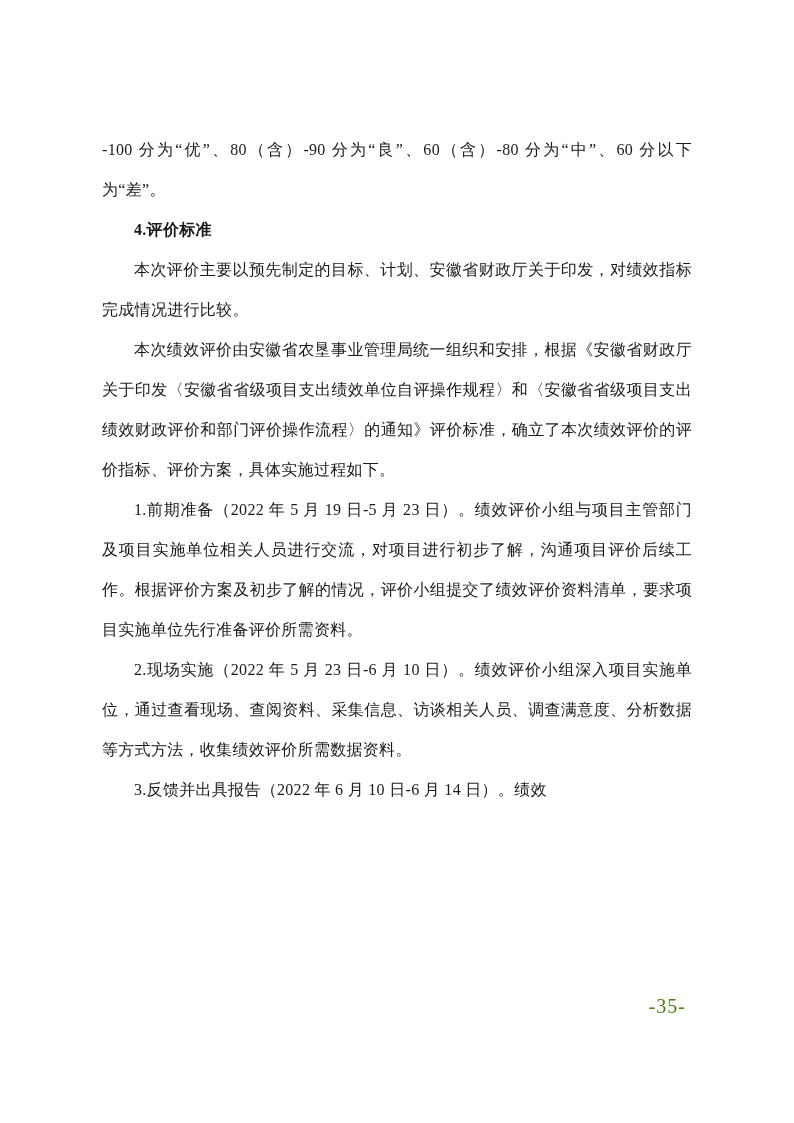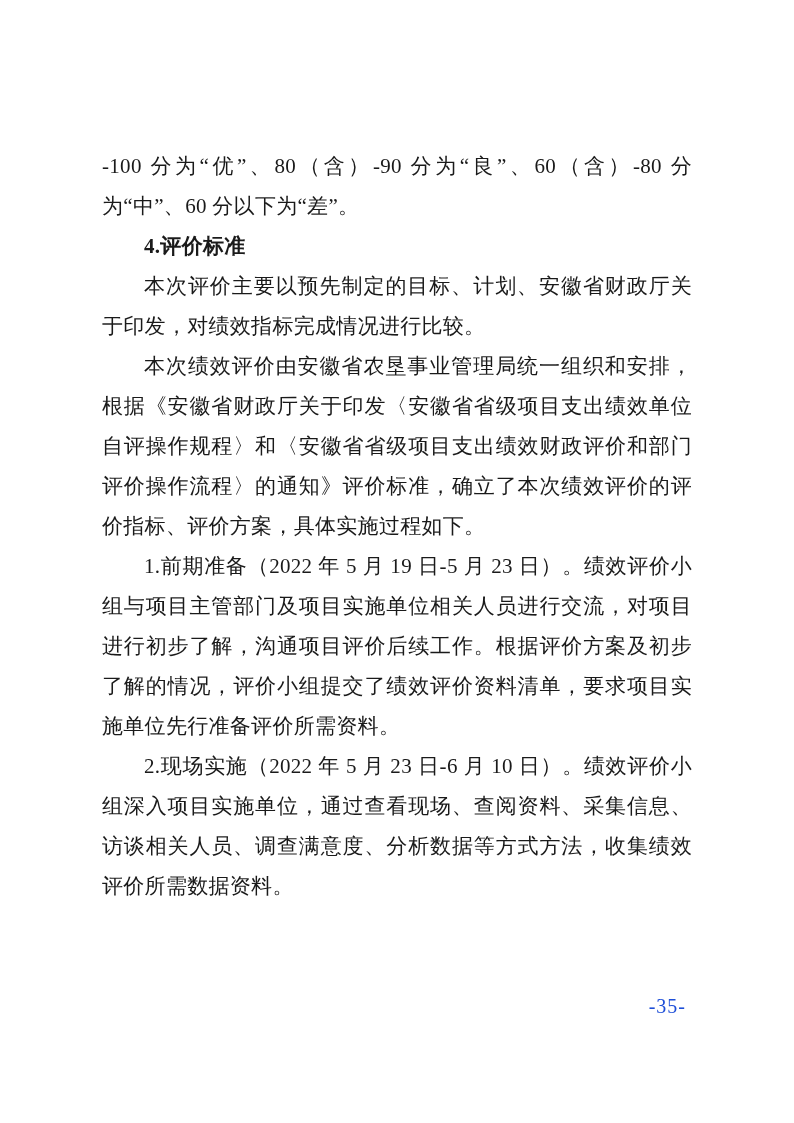--- a/index.html
+++ b/index.html
@@ -12,23 +12,23 @@
     width: 794px;
     height: 1123px;
     background: #ffffff;
     overflow: hidden;
     font-family: "Liberation Serif", "DejaVu Serif", serif;
     color: #1a1a1a;
   }
   .content {
     position: absolute;
     left: 102px;
-    top: 146px;
+    top: 130px;
     width: 590px;
-    font-size: 21px;
+    font-size: 16px;
     line-height: 40px;
     text-align: justify;
     text-justify: inter-ideograph;
     letter-spacing: 0.3px;
   }
   .content p {
     margin: 0;
     padding: 0;
   }
   .para-indent {
@@ -41,30 +41,31 @@
     font-weight: bold;
     text-indent: 2em;
   }
   .page-footer {
     position: absolute;
     top: 994px;
     right: 108px;
     font-size: 20px;
     line-height: 24px;
     letter-spacing: 1px;
-    color: #1d4ed8;
+    color: #4d7c0f;
   }
 </style>
 </head>
 <body>
 
 <div class="page">
   <div class="content">
     <p class="para-noindent">-100 分为“优”、80（含）-90 分为“良”、60（含）-80 分为“中”、60 分以下为“差”。</p>
     <p class="heading">4.评价标准</p>
     <p class="para-indent">本次评价主要以预先制定的目标、计划、安徽省财政厅关于印发，对绩效指标完成情况进行比较。</p>
     <p class="para-indent">本次绩效评价由安徽省农垦事业管理局统一组织和安排，根据《安徽省财政厅关于印发〈安徽省省级项目支出绩效单位自评操作规程〉和〈安徽省省级项目支出绩效财政评价和部门评价操作流程〉的通知》评价标准，确立了本次绩效评价的评价指标、评价方案，具体实施过程如下。</p>
     <p class="para-indent">1.前期准备（2022 年 5 月 19 日-5 月 23 日）。绩效评价小组与项目主管部门及项目实施单位相关人员进行交流，对项目进行初步了解，沟通项目评价后续工作。根据评价方案及初步了解的情况，评价小组提交了绩效评价资料清单，要求项目实施单位先行准备评价所需资料。</p>
     <p class="para-indent">2.现场实施（2022 年 5 月 23 日-6 月 10 日）。绩效评价小组深入项目实施单位，通过查看现场、查阅资料、采集信息、访谈相关人员、调查满意度、分析数据等方式方法，收集绩效评价所需数据资料。</p>
+    <p class="para-indent">3.反馈并出具报告（2022 年 6 月 10 日-6 月 14 日）。绩效</p>
   </div>
 
   <div class="page-footer">-35-</div>
 </div>
 
 </body></html>

